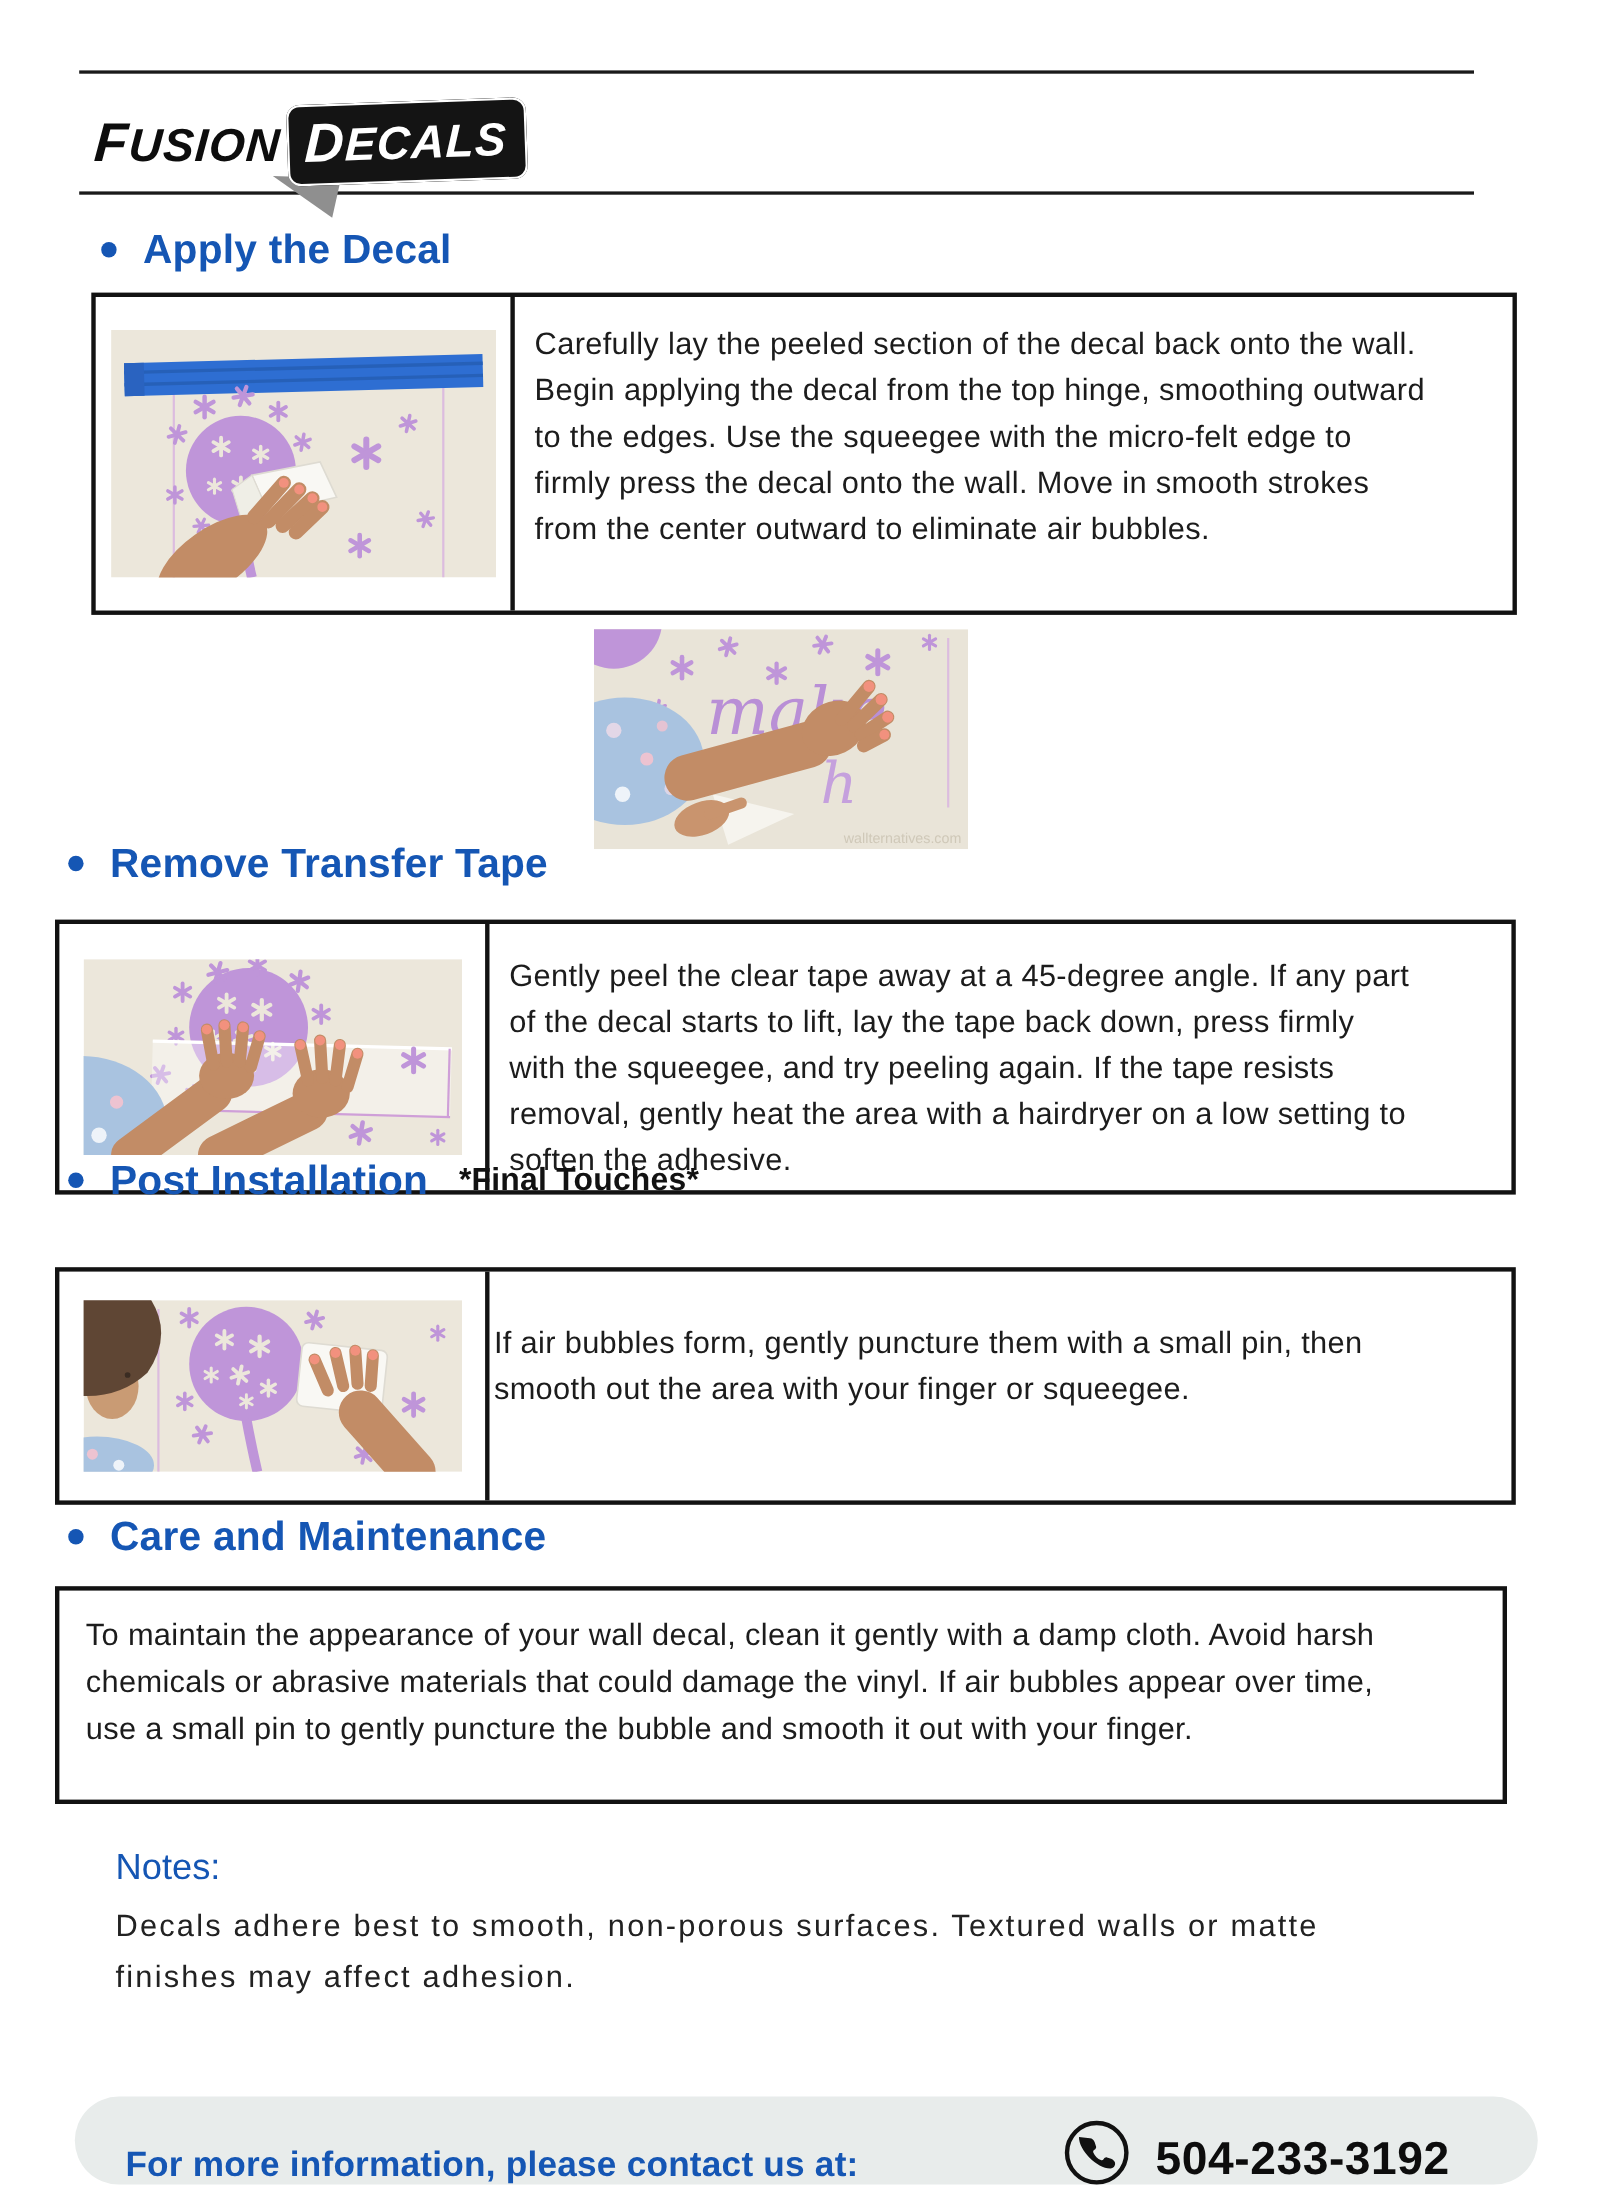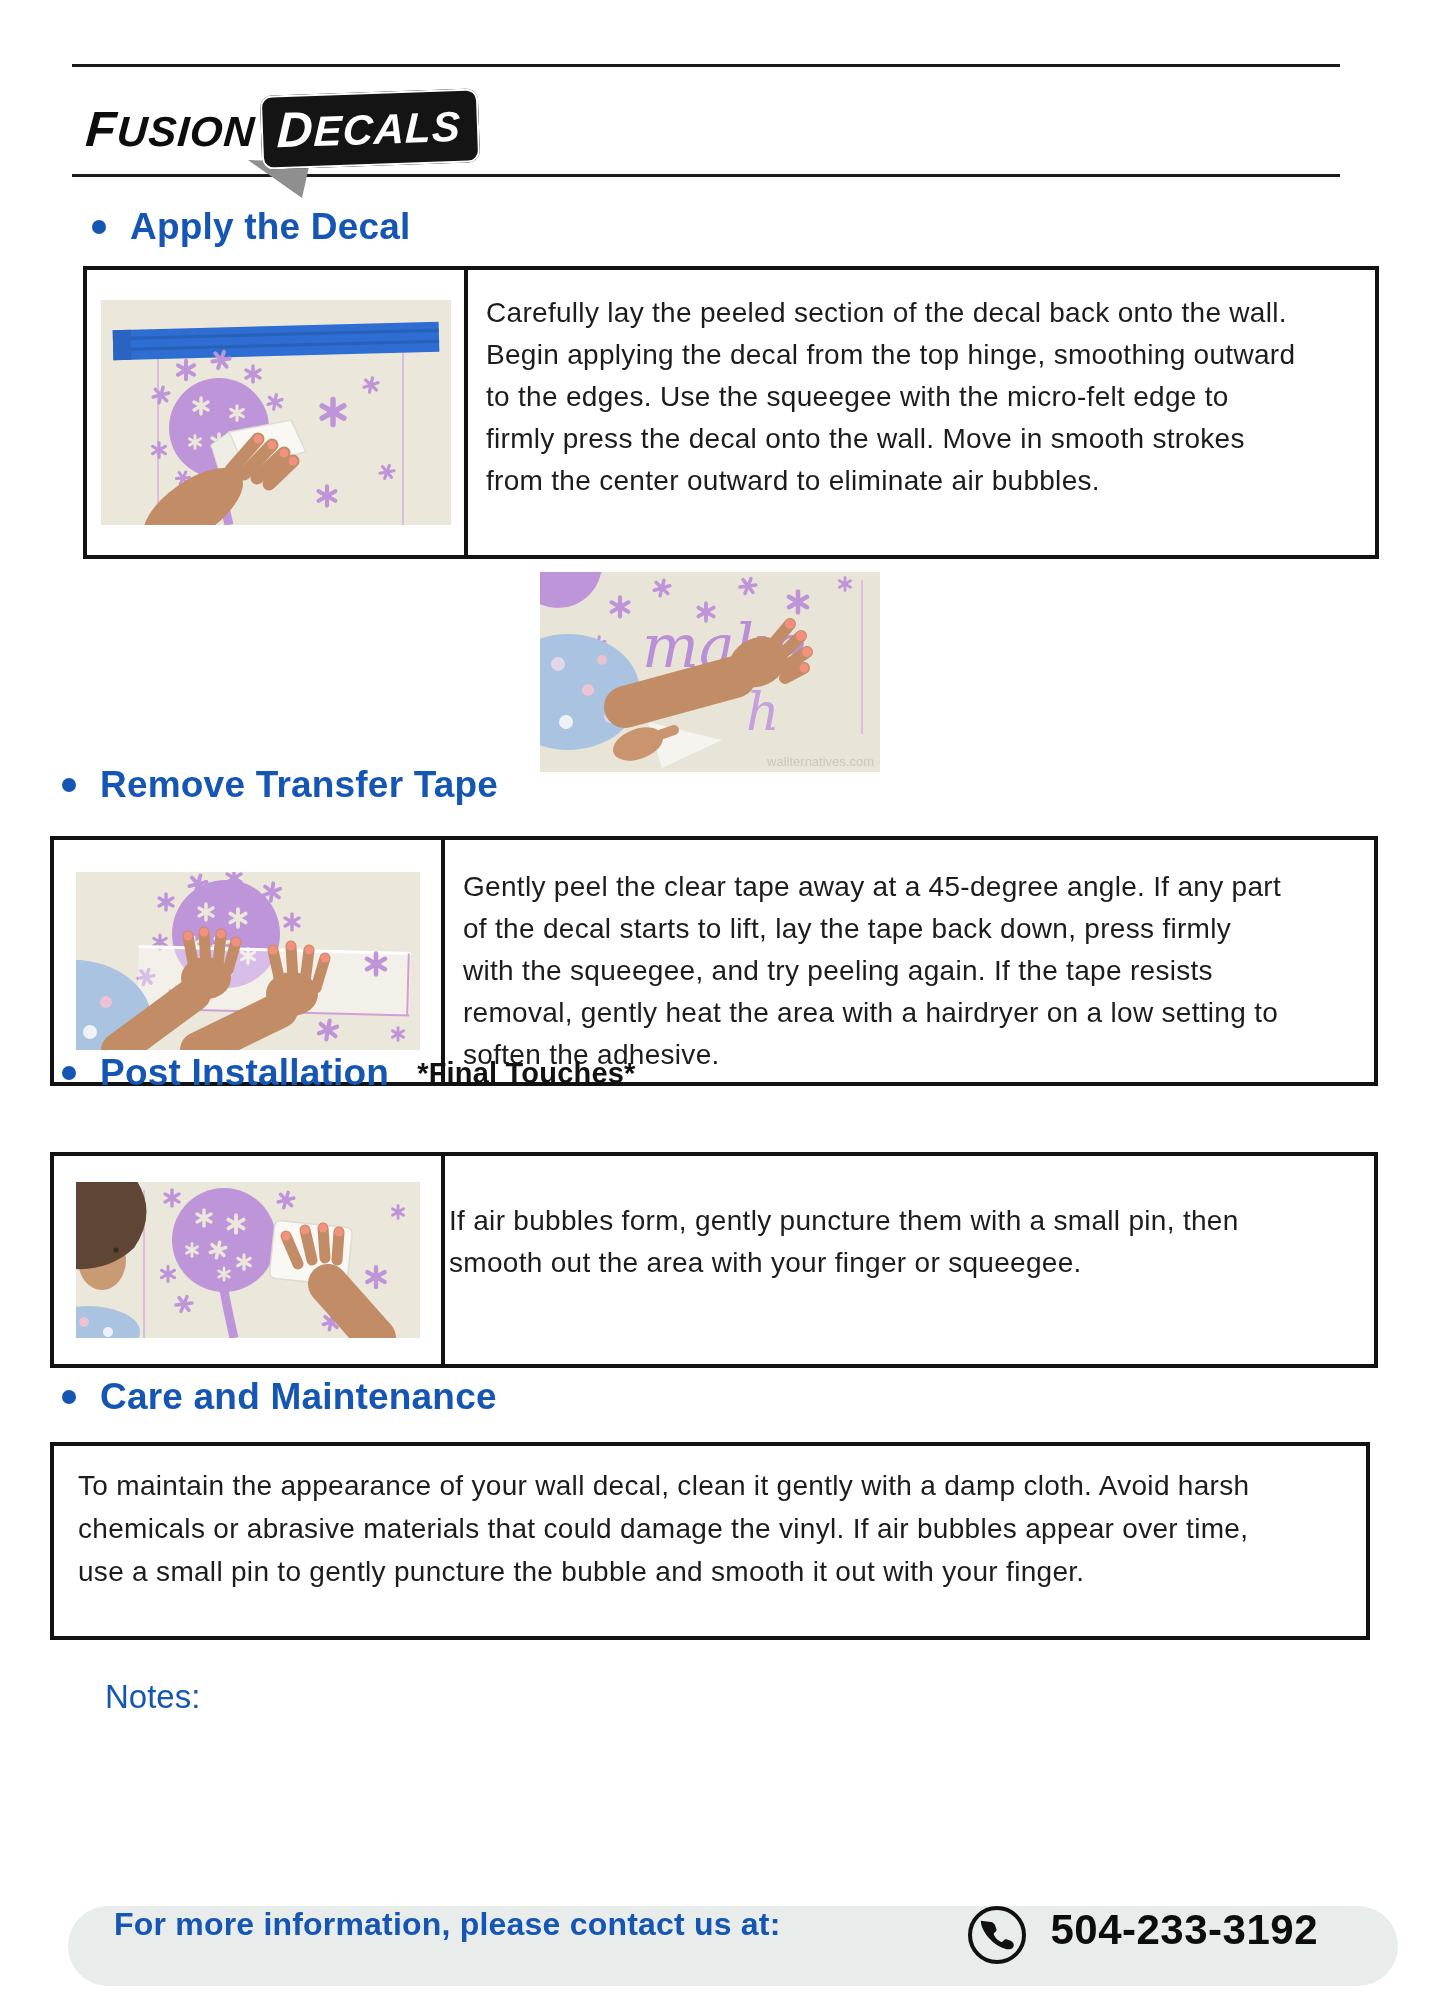--- a/index.html
+++ b/index.html
@@ -38,21 +38,21 @@
   #care-box{position:absolute;left:50px;top:1426px;width:1320px;height:198px;border:4px solid #121212;
     box-sizing:border-box;padding:18px 88px 0 24px;margin-top:16px;}
   #care-box .body-text{line-height:43px;}
   
   #notes-title{position:absolute;left:105px;top:1678px;font-size:33px;font-weight:400;color:#1556b4;}
   #notes-body{position:absolute;left:105px;top:1728px;width:1140px;font-size:28px;line-height:46px;
     letter-spacing:2px;color:#222;}
   
   #footer-bar{
     position:absolute;left:68px;top:1906px;width:1330px;height:80px;background:#e8eceb;border-radius:40px;
-    display:flex;align-items:flex-start;padding:0 80px 0 46px;box-sizing:border-box;
+    display:flex;align-items:flex-end;padding:0 80px 0 46px;box-sizing:border-box;
   }
   #footer-label{font-size:32px;font-weight:800;color:#1556b4;letter-spacing:0.2px;margin-right:auto;}
   #phone-icon{width:58px;height:58px;border:4px solid #111;border-radius:50%;box-sizing:border-box;
     display:flex;align-items:center;justify-content:center;margin-right:24px;flex:0 0 auto;background:#e8eceb;}
   #footer-phone{font-size:42px;font-weight:800;color:#0d0d0d;letter-spacing:0.5px;white-space:nowrap;}
   .photo{display:block;}
 </style>
 </head>
 <body>
 
@@ -330,20 +330,21 @@
   <div class="h-row" style="left:62px;top:1376px">
     <span class="h-dot"></span>
     <span class="h-text">Care and Maintenance</span>
   </div>
 
   <div id="care-box">
     <div class="body-text">To maintain the appearance of your wall decal, clean it gently with a damp cloth. Avoid harsh chemicals or abrasive materials that could damage the vinyl. If air bubbles appear over time, use a small pin to gently puncture the bubble and smooth it out with your finger.</div>
   </div>
 
   <div id="notes-title">Notes:</div>
+  <div id="notes-body">Decals adhere best to smooth, non-porous surfaces. Textured walls or matte finishes may affect adhesion.</div>
 
   <div id="footer-bar">
     <span id="footer-label">For more information, please contact us at:</span>
     <span id="phone-icon">
       <svg width="34" height="34" viewBox="0 0 60 60">
         <path fill="#111" d="M16 6 c4 0 8 4 9.5 8 l2.5 8 c0.8 2.6 -0.8 5 -3.2 6.4 c-2.2 1.3 -3 3.4 -2 5.6 c2.6 6 8.6 12 14.6 14.6 c2.2 1 4.3 0.2 5.6 -2 c1.4 -2.4 3.8 -4 6.4 -3.2 l8 2.5 c4 1.5 8 5.5 8 9.5 c0 5 -4 9.6 -9 9.6 C30 65.5 -5.5 30 -5.5 3.5 Z" transform="translate(6,2) scale(0.82)"></path>
       </svg>
     </span>
     <span id="footer-phone">504-233-3192</span>
   </div>

